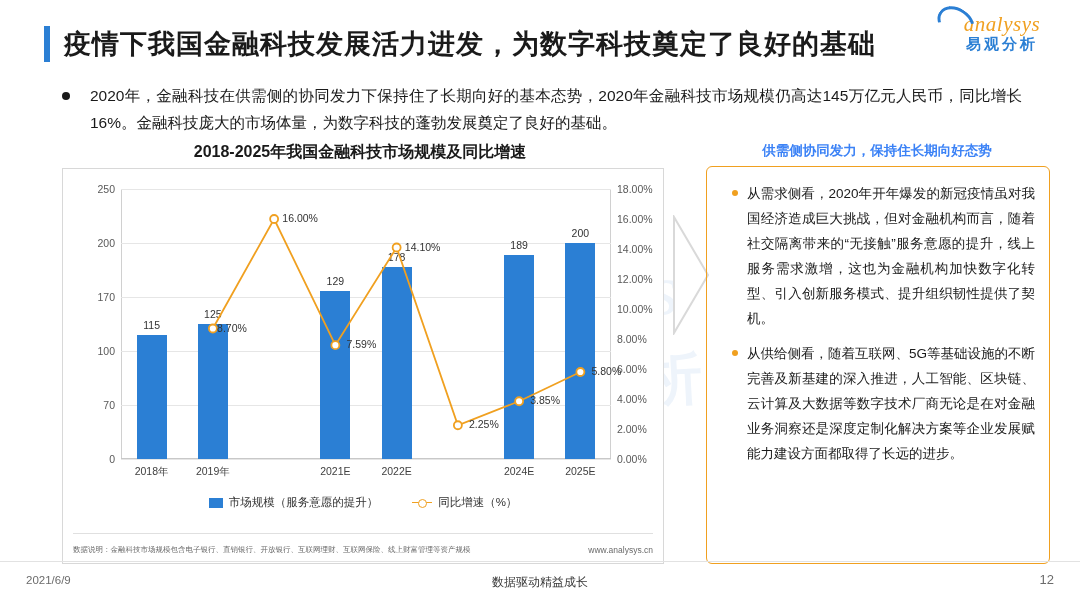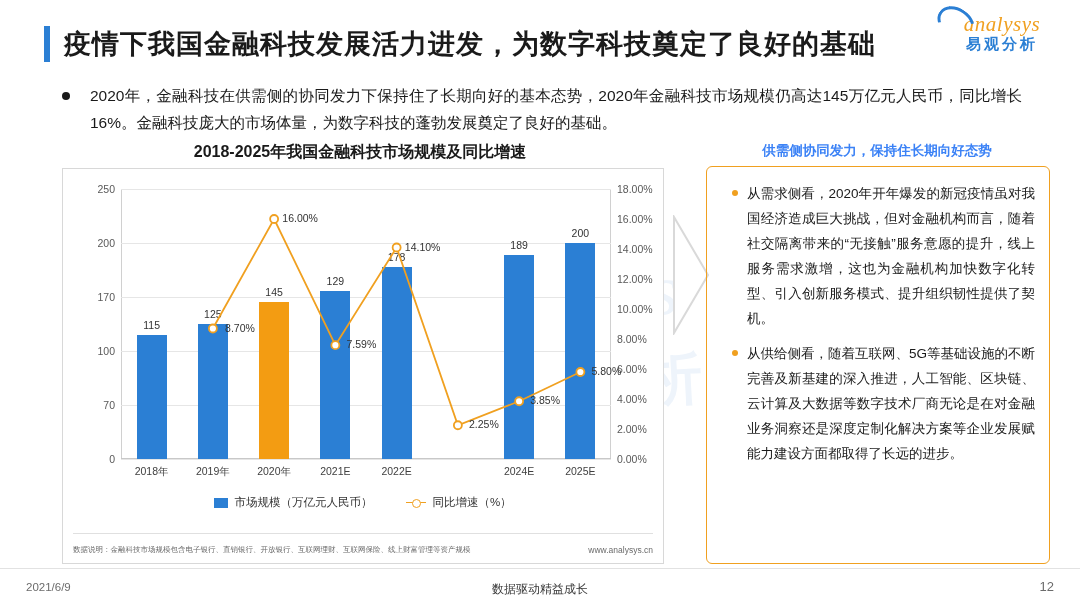--- a/index.html
+++ b/index.html
@@ -147,21 +147,21 @@
     font-family:"Liberation Serif", serif; pointer-events:none;
     transform:rotate(-3deg); white-space:nowrap;
   }
   .wm2 {
     position:absolute; left:470px; top:345px;
     font-size:58px; color:#eef4fb; pointer-events:none;
     transform:rotate(-3deg); white-space:nowrap; font-weight:bold;
   }
   
   .footer {
-    position:absolute; left:0; right:0; bottom:0; height:40px;
+    position:absolute; left:0; right:0; bottom:0; height:47px;
     border-top:1px solid #e2e2e2;
   }
   .footer .date { position:absolute; left:26px; top:12px; font-size:11.5px; color:#6b6b6b; }
   .footer .center { position:absolute; left:0; right:0; top:12px; text-align:center; font-size:12px; color:#3a3a3a; }
   .footer .pg { position:absolute; right:26px; top:10px; font-size:13px; color:#6b6b6b; }
 </style>
 </head>
 <body>
 
 <div class="title-bar">
@@ -216,25 +216,20 @@
         <div class="bar-slot" style="left: 0px;">
           <div class="bar" style="height: 124.2px;"></div>
           <div class="bar-label" style="bottom: 128.2px;">115</div>
           <div class="xtick">2018年</div>
         </div>
         <div class="bar-slot" style="left: 61.25px;">
           <div class="bar" style="height: 135px;"></div>
           <div class="bar-label" style="bottom: 139px;">125</div>
           <div class="xtick">2019年</div>
         </div>
-        <div class="bar-slot" style="left: 122.5px;">
-          <div class="bar hl" style="height: 156.6px;"></div>
-          <div class="bar-label" style="bottom: 160.6px;">145</div>
-          <div class="xtick">2020年</div>
-        </div>
         <div class="bar-slot" style="left: 183.75px;">
           <div class="bar" style="height: 168.48px;"></div>
           <div class="bar-label" style="bottom: 172.48px;">129</div>
           <div class="xtick">2021E</div>
         </div>
         <div class="bar-slot" style="left: 245px;">
           <div class="bar" style="height: 192.24px;"></div>
           <div class="bar-label" style="bottom: 196.24px;">178</div>
           <div class="xtick">2022E</div>
         </div>
@@ -252,32 +247,32 @@
       <svg class="line-svg" viewBox="0 0 490 270">
         <polyline points="91.875,139.5 153.125,30 214.375,156.15 275.625,58.5 336.875,236.25 398.125,212.25 459.375,183" fill="none" stroke="#f0a020" stroke-width="1.8"></polyline>
         <circle cx="91.875" cy="139.5" r="4" fill="#ffffff" stroke="#f0a020" stroke-width="1.8"></circle>
         <circle cx="153.125" cy="30" r="4" fill="#ffffff" stroke="#f0a020" stroke-width="1.8"></circle>
         <circle cx="214.375" cy="156.15" r="4" fill="#ffffff" stroke="#f0a020" stroke-width="1.8"></circle>
         <circle cx="275.625" cy="58.5" r="4" fill="#ffffff" stroke="#f0a020" stroke-width="1.8"></circle>
         <circle cx="336.875" cy="236.25" r="4" fill="#ffffff" stroke="#f0a020" stroke-width="1.8"></circle>
         <circle cx="398.125" cy="212.25" r="4" fill="#ffffff" stroke="#f0a020" stroke-width="1.8"></circle>
         <circle cx="459.375" cy="183" r="4" fill="#ffffff" stroke="#f0a020" stroke-width="1.8"></circle>
       </svg>
-      <div class="pt-label" style="left: 119px; top: 132.5px;">8.70%</div>
+      <div class="pt-label" style="left: 111px; top: 132.5px;">8.70%</div>
       <div class="pt-label" style="left: 179.125px; top: 23px;">16.00%</div>
       <div class="pt-label" style="left: 240.375px; top: 149.15px;">7.59%</div>
       <div class="pt-label" style="left: 301.625px; top: 51.5px;">14.10%</div>
       <div class="pt-label" style="left: 362.875px; top: 229.25px;">2.25%</div>
       <div class="pt-label" style="left: 424.125px; top: 205.25px;">3.85%</div>
       <div class="pt-label" style="left: 485.375px; top: 176px;">5.80%</div>
     </div>
 
   <div class="legend">
     <span>
-      <span class="sw-bar"></span><span>市场规模（万亿元人民币）</span>
+      <span class="sw-bar"></span><span>市场规模（服务意愿的提升）</span>
     </span>
     <span>
       <span class="sw-line"></span><span>同比增速（%）</span>
     </span>
   </div>
 
   <div class="chart-foot">
     <div class="note">数据说明：金融科技市场规模包含电子银行、直销银行、开放银行、互联网理财、互联网保险、线上财富管理等资产规模</div>
     <div class="url">www.analysys.cn</div>
   </div>

